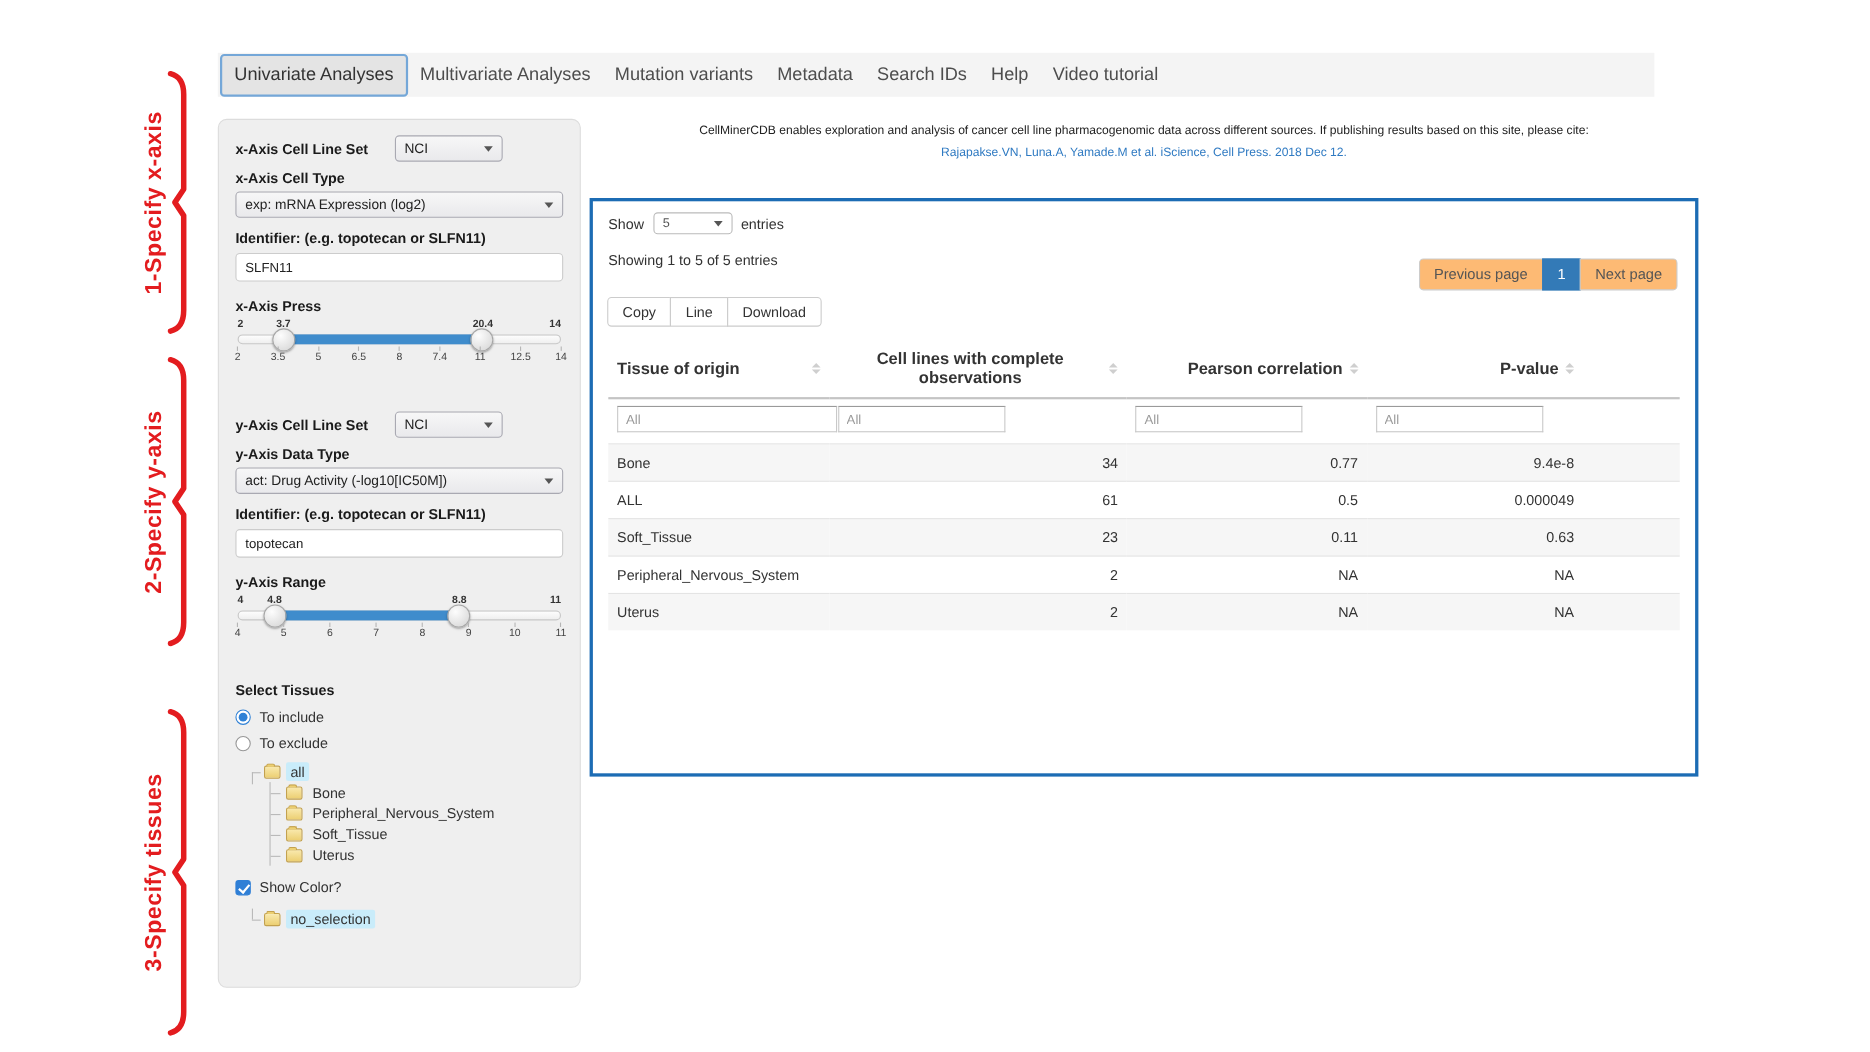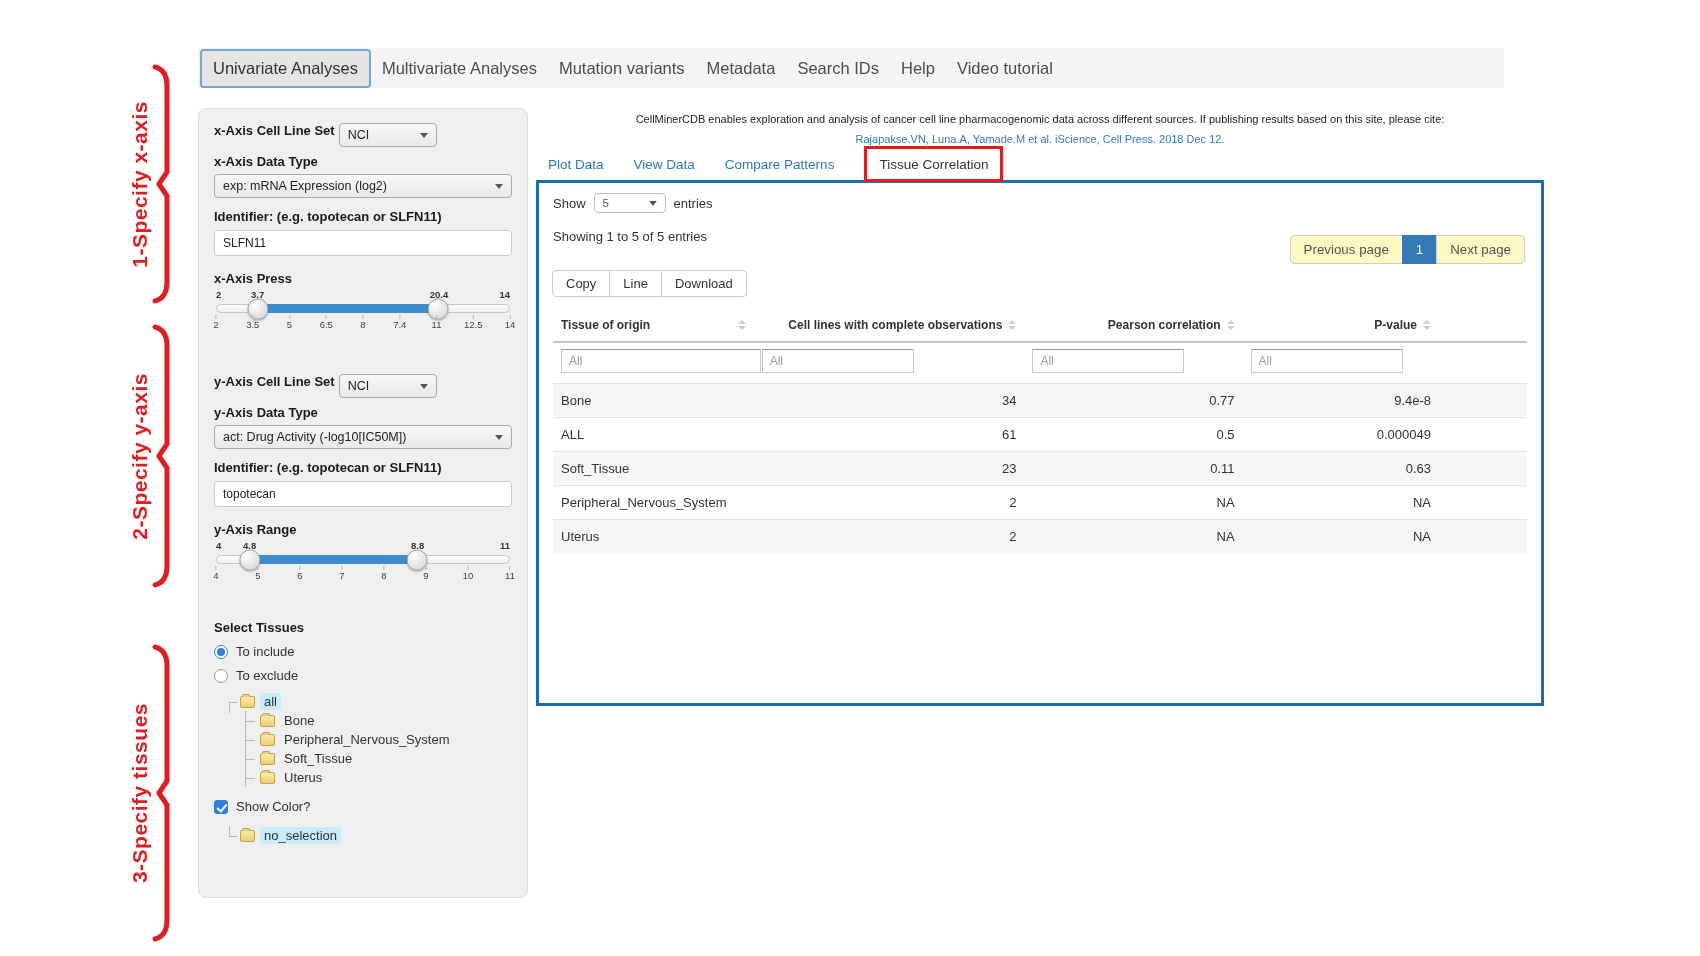--- a/index.html
+++ b/index.html
@@ -13,21 +13,21 @@
   .annot svg { flex:none; }
 
   
   .navbar { position:absolute; left:198px; top:48px; width:1306px; height:40px; background:#f4f4f4; display:flex; align-items:center; padding:0 2px; }
   .navtab { padding:8px 11px; font-size:16.5px; color:#4d4d4d; cursor:pointer; white-space:nowrap; }
   .navtab.active { background:#e4e4e4; border:2px solid #74a7d8; border-radius:4px; color:#333; }
 
   
   .sidebar { position:absolute; left:198px; top:108px; width:330px; height:790px; background:#efefef; border:1px solid #dcdcdc; border-radius:8px; padding:14px 15px; }
   .blabel { display:block; font-size:13px; font-weight:bold; color:#1a1a1a; margin:7px 0 3px; }
-  .form-row { display:flex; gap:4px; margin-bottom:4px; }
+  .form-row { display:flex; align-items:center; gap:24px; margin-bottom:4px; }
   .form-row .blabel { margin:0; }
   .select { display:inline-flex; align-items:center; justify-content:space-between; background:linear-gradient(#f7f7f7,#e9e9ec); border:1px solid #a9a9b2; border-radius:4px; padding:3px 8px; font-size:12.5px; color:#222; cursor:pointer; min-height:24px; }
   .select.sm { width:98px; }
   .select.full { width:100%; margin:2px 0 4px; }
   .chev { width:0; height:0; border-left:4px solid transparent; border-right:4px solid transparent; border-top:5px solid #555; margin-left:6px; flex:none; }
   .text-input { width:100%; border:1px solid #ccc; border-radius:4px; padding:5px 8px; font-size:12px; margin:3px 0 8px; background:#fff; color:#222; font-family:inherit; }
   .slider { position:relative; margin:2px 2px 0; }
   .sl-top { position:relative; height:12px; font-size:9.5px; font-weight:bold; color:#333; }
   .sl-val { position:absolute; top:0; }
   .sl-track { position:relative; height:9px; background:linear-gradient(#fdfdfd,#efefef); border:1px solid #c7c7c7; border-radius:6px; margin:3px 0 2px; }
@@ -64,30 +64,30 @@
   .citation a { color:#2f7ac2; text-decoration:none; cursor:pointer; }
   .subtabs { position:absolute; left:548px; top:146px; height:36px; display:flex; align-items:center; z-index:5; }
   .subtab { font-size:13.5px; color:#2e79c0; margin-right:30px; cursor:pointer; white-space:nowrap; }
   .subtab.active { color:#333; margin-right:0; }
   .red-box { border:3px solid #e31c1f; padding:6px 12px; background:#fff; }
   .panel { position:absolute; left:536px; top:180px; width:1008px; height:526px; border:3px solid #1c6cb4; background:#fff; padding:10px 14px; }
   .show-row { display:flex; align-items:center; gap:8px; font-size:13px; color:#333; }
   .mini-select { display:inline-flex; align-items:center; justify-content:space-between; width:72px; border:1px solid #bbb; border-radius:4px; padding:3px 8px; background:#fff; font-size:11.5px; color:#555; cursor:pointer; }
   .info-row { font-size:13px; color:#333; margin-top:16px; }
   .pagination { position:absolute; top:52px; right:16px; display:flex; font-size:13px; }
-  .page-btn { border:1px solid #ccc; background:#fef9c3; color:#555; padding:6px 13px; margin-left:-1px; cursor:pointer; }
+  .page-btn { border:1px solid #ccc; background:#fdba74; color:#555; padding:6px 13px; margin-left:-1px; cursor:pointer; }
   .page-btn:first-child { border-radius:4px 0 0 4px; }
   .page-btn:last-child { border-radius:0 4px 4px 0; }
   .page-btn.active { background:#337ab7; border-color:#337ab7; color:#fff; }
   .btn-group { margin-top:26px; display:inline-flex; }
   .export-btn { border:1px solid #ccc; background:#fff; color:#333; padding:5px 13px; font-size:13px; margin-left:-1px; cursor:pointer; font-family:inherit; }
   .export-btn:first-child { border-radius:4px 0 0 4px; }
   .export-btn:last-child { border-radius:0 4px 4px 0; }
   table.dt { width:100%; border-collapse:collapse; margin-top:12px; font-size:13px; color:#333; table-layout:fixed; }
-  .dt th { font-weight:bold; padding:9px 8px; border-bottom:2px solid #c4c4c4; font-size:12px; }
+  .dt th { font-weight:bold; padding:9px 8px; border-bottom:2px solid #c4c4c4; font-size:15px; }
   .dt th .hd { display:flex; align-items:center; gap:6px; }
   .dt th.l .hd { justify-content:space-between; }
   .dt th.r .hd { justify-content:flex-end; }
   .dt th:last-child .hd { padding-right:88px; }
   .sort { display:inline-flex; flex-direction:column; gap:2px; flex:none; }
   .sort i { display:block; width:0; height:0; border-left:4px solid transparent; border-right:4px solid transparent; }
   .sort .up { border-bottom:4px solid #cfcfcf; }
   .sort .dn { border-top:4px solid #cfcfcf; }
   .dt .filter-cell { padding:6px 8px 10px; }
   .filter-input { width:152px; border:1px solid #c9c9c9; border-top-color:#9a9a9a; padding:4px 7px; font-size:12px; color:#333; background:#fff; font-family:inherit; }
@@ -135,21 +135,21 @@
     </div>
 
   <aside class="sidebar">
     <div class="form-row">
       <label class="blabel">x-Axis Cell Line Set</label>
       <div class="select sm">
         <span>NCI</span>
         <span class="chev"></span>
       </div>
     </div>
-    <label class="blabel">x-Axis Data Type</label>
+    <label class="blabel">x-Axis Cell Type</label>
     <div class="select full">
       <span>exp: mRNA Expression (log2)</span>
       <span class="chev"></span>
     </div>
     <label class="blabel">Identifier: (e.g. topotecan or SLFN11)</label>
     <input class="text-input" value="SLFN11" style="">
     <label class="blabel">x-Axis Press</label>
     <div class="slider" id="slider-x">
         <div class="sl-top">
           <span class="sl-val" style="left: 0px;">2</span>
@@ -321,26 +321,20 @@
           <span class="tree-label hl">no_selection</span>
         </div>
       </div>
   </aside>
 
   <div class="citation">
     <div>CellMinerCDB enables exploration and analysis of cancer cell line pharmacogenomic data across different sources. If publishing results based on this site, please cite:</div>
     <a>Rajapakse.VN, Luna.A, Yamade.M et al. iScience, Cell Press. 2018 Dec 12.</a>
   </div>
 
-  <div class="subtabs" id="subtabs">
-      <span class="subtab">Plot Data</span>
-      <span class="subtab">View Data</span>
-      <span class="subtab">Compare Patterns</span>
-      <span class="red-box"><span class="subtab active">Tissue Correlation</span></span>
-    </div>
 
   <section class="panel">
     <div class="show-row">
       <span>Show</span>
       <div class="mini-select">
         <span>5</span>
         <span class="chev"></span>
       </div>
       <span>entries</span>
     </div>

